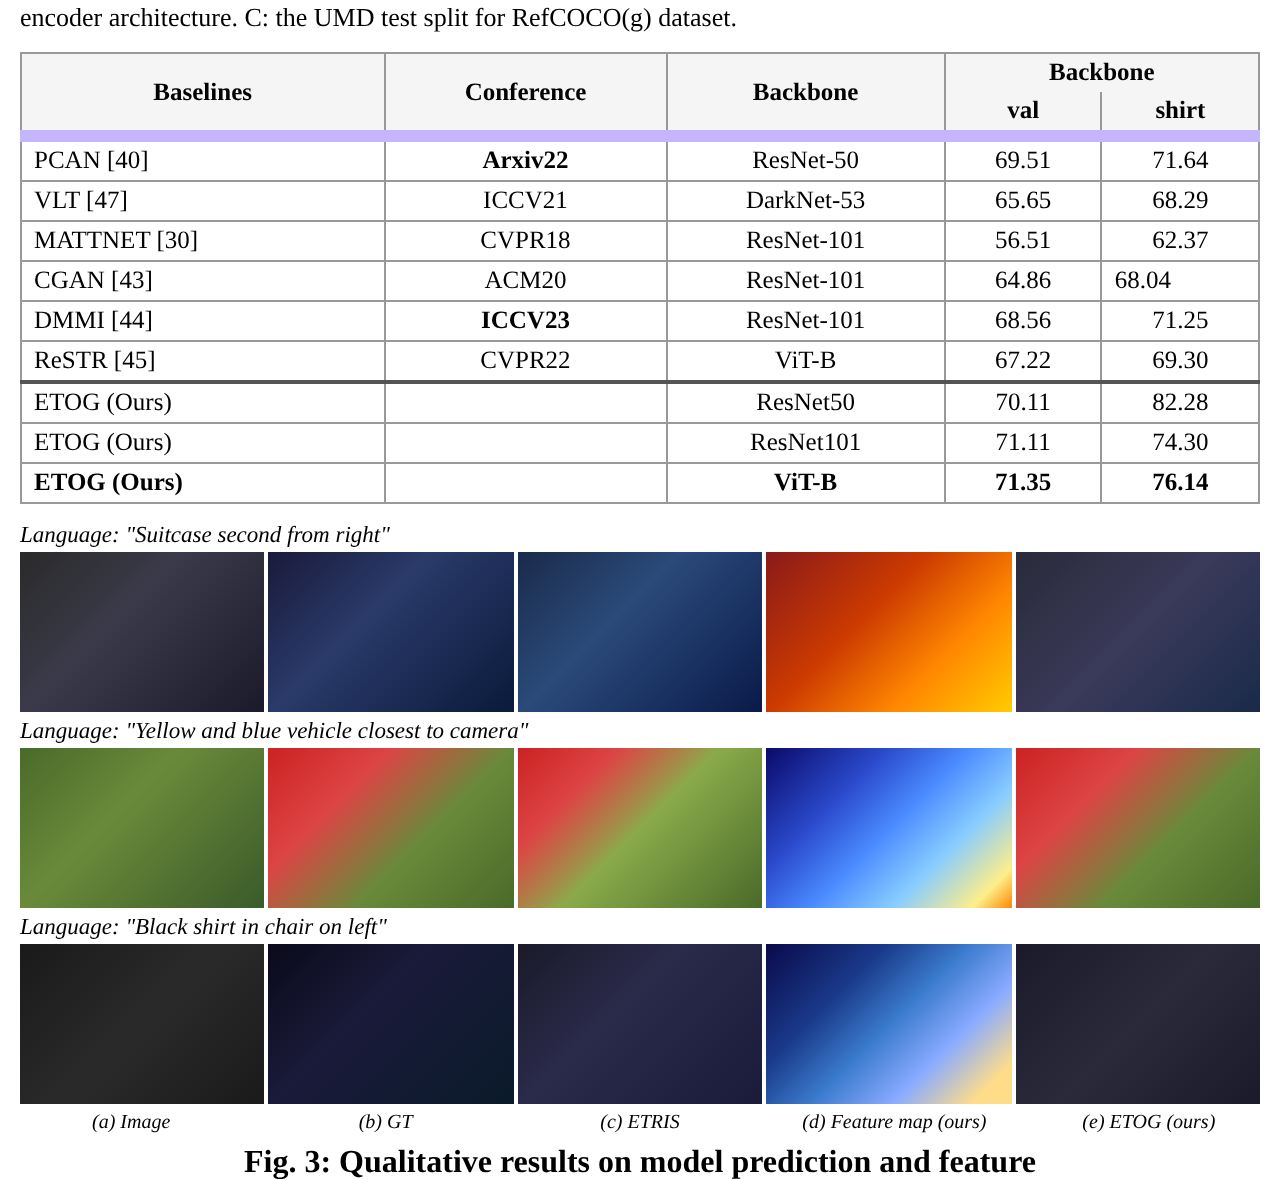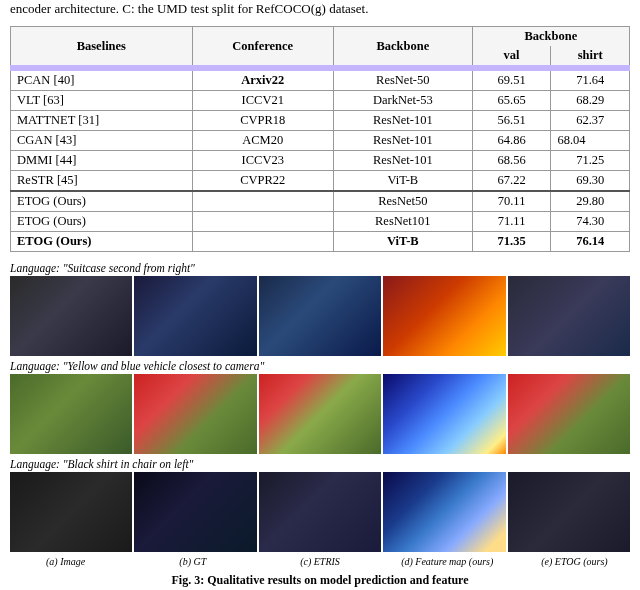--- a/index.html
+++ b/index.html
@@ -118,21 +118,21 @@
 
     .caption-cell {
       flex: 1;
       text-align: center;
       font-size: 10px;
       font-style: italic;
     }
 
     .fig-caption {
       text-align: center;
-      font-size: 12px;
+      font-size: 16px;
       margin-top: 6px;
       font-weight: bold;
     }
 
     tbody tr:first-child td {
       border-top: 6px solid #c4b5fd;
     }
 
     .ours-section-first td {
       border-top: 2px solid #555 !important;
@@ -161,60 +161,60 @@
       </thead>
       <tbody id="table-body">
       <tr>
             <td style="text-align: left;">PCAN [40]</td>
             <td style="text-align: center; font-weight: bold;">Arxiv22</td>
             <td style="text-align: center;">ResNet-50</td>
             <td style="text-align: center;">69.51</td>
             <td style="text-align: center;">71.64</td>
           </tr>
           <tr>
-            <td style="text-align: left;">VLT [63]</td>
+            <td style="text-align: left;">VLT [47]</td>
             <td style="text-align: center;">ICCV21</td>
             <td style="text-align: center;">DarkNet-53</td>
             <td style="text-align: center;">65.65</td>
             <td style="text-align: center;">68.29</td>
           </tr>
           <tr>
-            <td style="text-align: left;">MATTNET [31]</td>
+            <td style="text-align: left;">MATTNET [30]</td>
             <td style="text-align: center;">CVPR18</td>
             <td style="text-align: center;">ResNet-101</td>
             <td style="text-align: center;">56.51</td>
             <td style="text-align: center;">62.37</td>
           </tr>
           <tr>
             <td style="text-align: left;">CGAN [43]</td>
             <td style="text-align: center;">ACM20</td>
             <td style="text-align: center;">ResNet-101</td>
             <td style="text-align: center;">64.86</td>
             <td style="text-align: left;">68.04</td>
           </tr>
           <tr>
             <td style="text-align: left;">DMMI [44]</td>
-            <td style="text-align: center;">ICCV23</td>
+            <td style="text-align: center; font-weight: bold;">ICCV23</td>
             <td style="text-align: center;">ResNet-101</td>
             <td style="text-align: center;">68.56</td>
             <td style="text-align: center;">71.25</td>
           </tr>
           <tr>
             <td style="text-align: left;">ReSTR [45]</td>
             <td style="text-align: center;">CVPR22</td>
             <td style="text-align: center;">ViT-B</td>
             <td style="text-align: center; margin-left: 40px;">67.22</td>
             <td style="text-align: center;">69.30</td>
           </tr>
           <tr class="ours-section-first">
             <td style="text-align: left; border-top: 2px solid rgb(85, 85, 85);">ETOG (Ours)</td>
             <td style="text-align: center; border-top: 2px solid rgb(85, 85, 85);"></td>
             <td style="text-align: center; border-top: 2px solid rgb(85, 85, 85);">ResNet50</td>
             <td style="text-align: center; border-top: 2px solid rgb(85, 85, 85);">70.11</td>
-            <td style="text-align: center; border-top: 2px solid rgb(85, 85, 85);">29.80</td>
+            <td style="text-align: center; border-top: 2px solid rgb(85, 85, 85);">82.28</td>
           </tr>
           <tr>
             <td style="text-align: left;">ETOG (Ours)</td>
             <td style="text-align: center;"></td>
             <td style="text-align: center;">ResNet101</td>
             <td style="text-align: center;">71.11</td>
             <td style="text-align: center;">74.30</td>
           </tr>
           <tr class="bold-row">
             <td style="text-align: left;">ETOG (Ours)</td>

